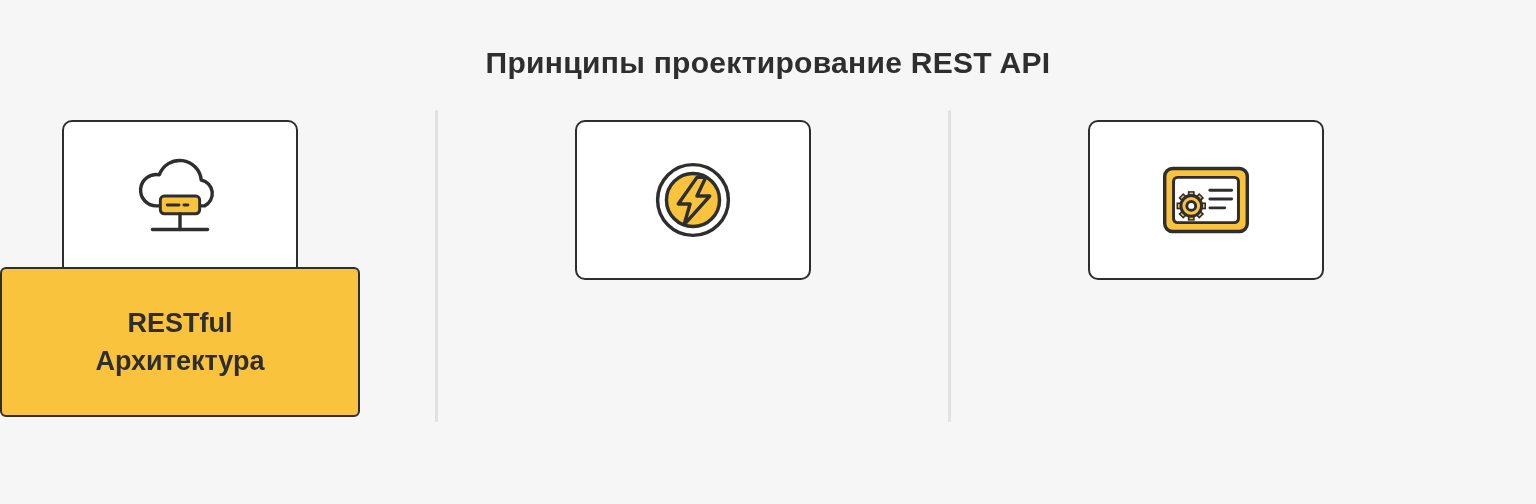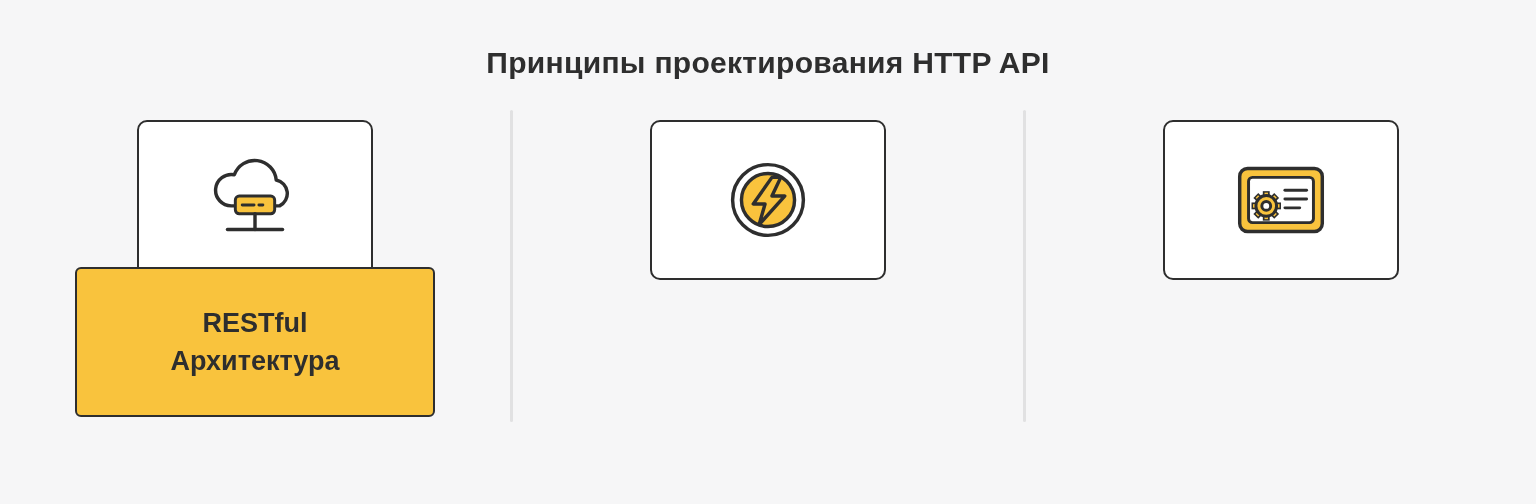--- a/index.html
+++ b/index.html
@@ -17,21 +17,20 @@
     margin: 0;
     padding-top: 46px;
     text-align: center;
     font-size: 30px;
     font-weight: 700;
     color: #2E2E2E;
     letter-spacing: 0.3px;
   }
   .row {
     display: flex;
-    justify-content: center;
     align-items: flex-start;
     margin-top: 40px;
   }
   .column {
     width: 360px;
     display: flex;
     flex-direction: column;
     align-items: center;
   }
   .icon-box {
@@ -79,21 +78,21 @@
   }
   .icon-svg {
     display: block;
   }
 </style>
 </head>
 <body>
 
 <div class="canvas">
 
-  <h1 class="title">Принципы проектирования HTTP API</h1>
+  <h1 class="title">Принципы проектирование REST API</h1>
 
   <div class="row">
 
     <section class="column">
       <div class="icon-box">
         <span>
           <svg class="icon-svg" width="118" height="118" viewBox="0 0 120 120">
             <path d="M85 66 H36 a16 16 0 1 1 3 -31.7 a22 22 0 0 1 42.6 5.4 A14 14 0 0 1 85 66 Z" fill="#FFFFFF" stroke="#2E2E2E" stroke-width="3.5" stroke-linejoin="round"></path>
             <rect x="40" y="56" width="40" height="18" rx="4" fill="#F9C33D" stroke="#2E2E2E" stroke-width="3"></rect>
             <line x1="47" y1="65" x2="59" y2="65" stroke="#2E2E2E" stroke-width="3" stroke-linecap="round"></line>

